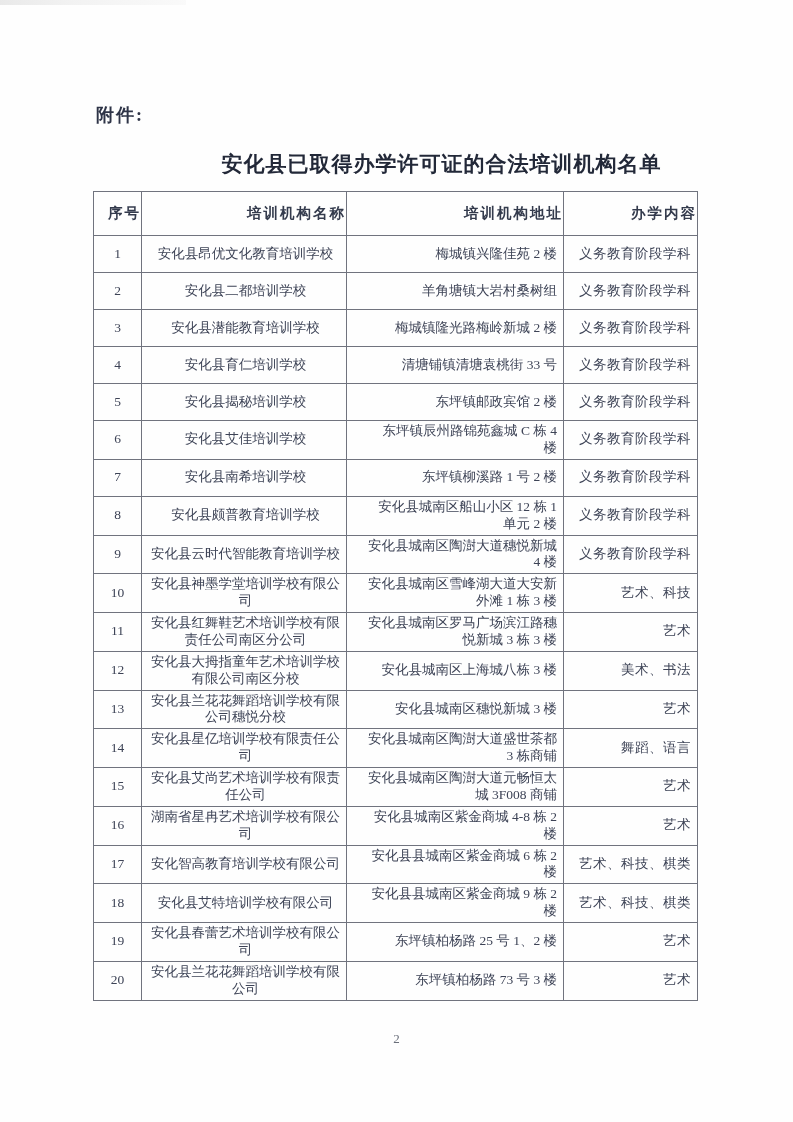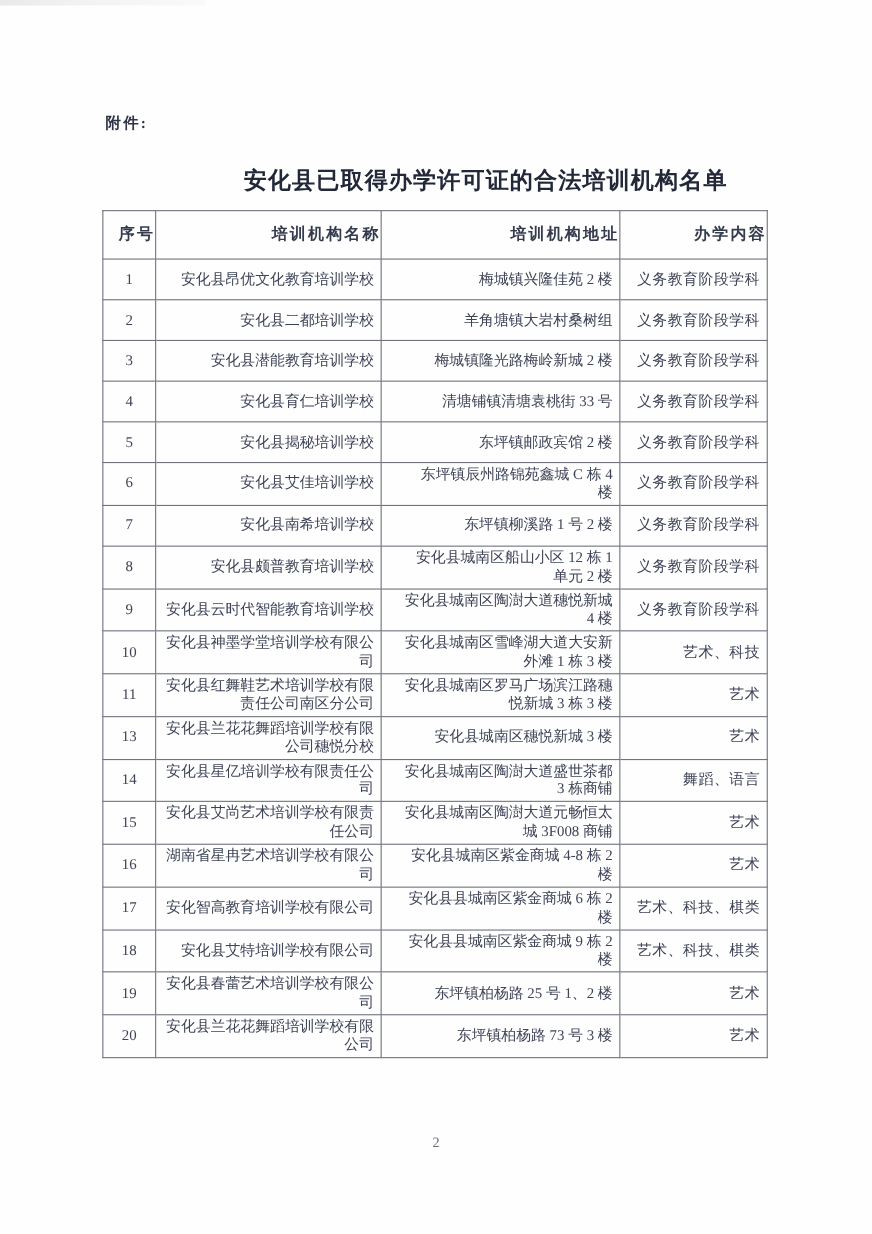--- a/index.html
+++ b/index.html
@@ -22,21 +22,21 @@
     top: 0; left: 0;
     width: 186px; height: 5px;
     background: linear-gradient(90deg, #d8d8d8 0%, #e9e9e9 40%, #f6f6f6 100%);
     opacity: .55;
   }
 
   .attachment-label {
     position: absolute;
     left: 96px;
     top: 103px;
-    font-size: 14px;
+    font-size: 18px;
     font-weight: 600;
     letter-spacing: 2px;
     color: #2e3447;
   }
 
   .doc-title {
     position: absolute;
     left: 0;
     top: 150px;
     width: 100%;
@@ -73,21 +73,21 @@
   table.institutions thead th {
     height: 44px;
     font-size: 14.5px;
     font-weight: 700;
     letter-spacing: 2px;
     text-align: right;
     color: #343b4d;
   }
   table.institutions tbody td { height: 37px; padding: 2px 6px; }
   table.institutions td.cell-serial  { text-align: center; padding: 2px 2px; }
-  table.institutions td.cell-name    { text-align: right; padding-left: 9px; }
+  table.institutions td.cell-name    { text-align: center; padding-left: 9px; }
   table.institutions td.cell-address { text-align: right; padding-left: 19px; }
   table.institutions td.cell-content { text-align: right; letter-spacing: .5px; }
 
   .page-number {
     position: absolute;
     left: 0;
     top: 1031px;
     width: 100%;
     text-align: center;
     font-size: 13px;
@@ -181,20 +181,26 @@
           <td class="cell-address">安化县城南区雪峰湖大道大安新外滩 1 栋 3 楼</td>
           <td class="cell-content">艺术、科技</td>
         </tr>
         <tr>
           <td class="cell-serial">11</td>
           <td class="cell-name">安化县红舞鞋艺术培训学校有限责任公司南区分公司</td>
           <td class="cell-address">安化县城南区罗马广场滨江路穗悦新城 3 栋 3 楼</td>
           <td class="cell-content">艺术</td>
         </tr>
         <tr>
+          <td class="cell-serial">12</td>
+          <td class="cell-name">安化县大拇指童年艺术培训学校有限公司南区分校</td>
+          <td class="cell-address">安化县城南区上海城八栋 3 楼</td>
+          <td class="cell-content">美术、书法</td>
+        </tr>
+        <tr>
           <td class="cell-serial">13</td>
           <td class="cell-name">安化县兰花花舞蹈培训学校有限公司穗悦分校</td>
           <td class="cell-address">安化县城南区穗悦新城 3 楼</td>
           <td class="cell-content">艺术</td>
         </tr>
         <tr>
           <td class="cell-serial">14</td>
           <td class="cell-name">安化县星亿培训学校有限责任公司</td>
           <td class="cell-address">安化县城南区陶澍大道盛世茶都 3 栋商铺</td>
           <td class="cell-content">舞蹈、语言</td>

